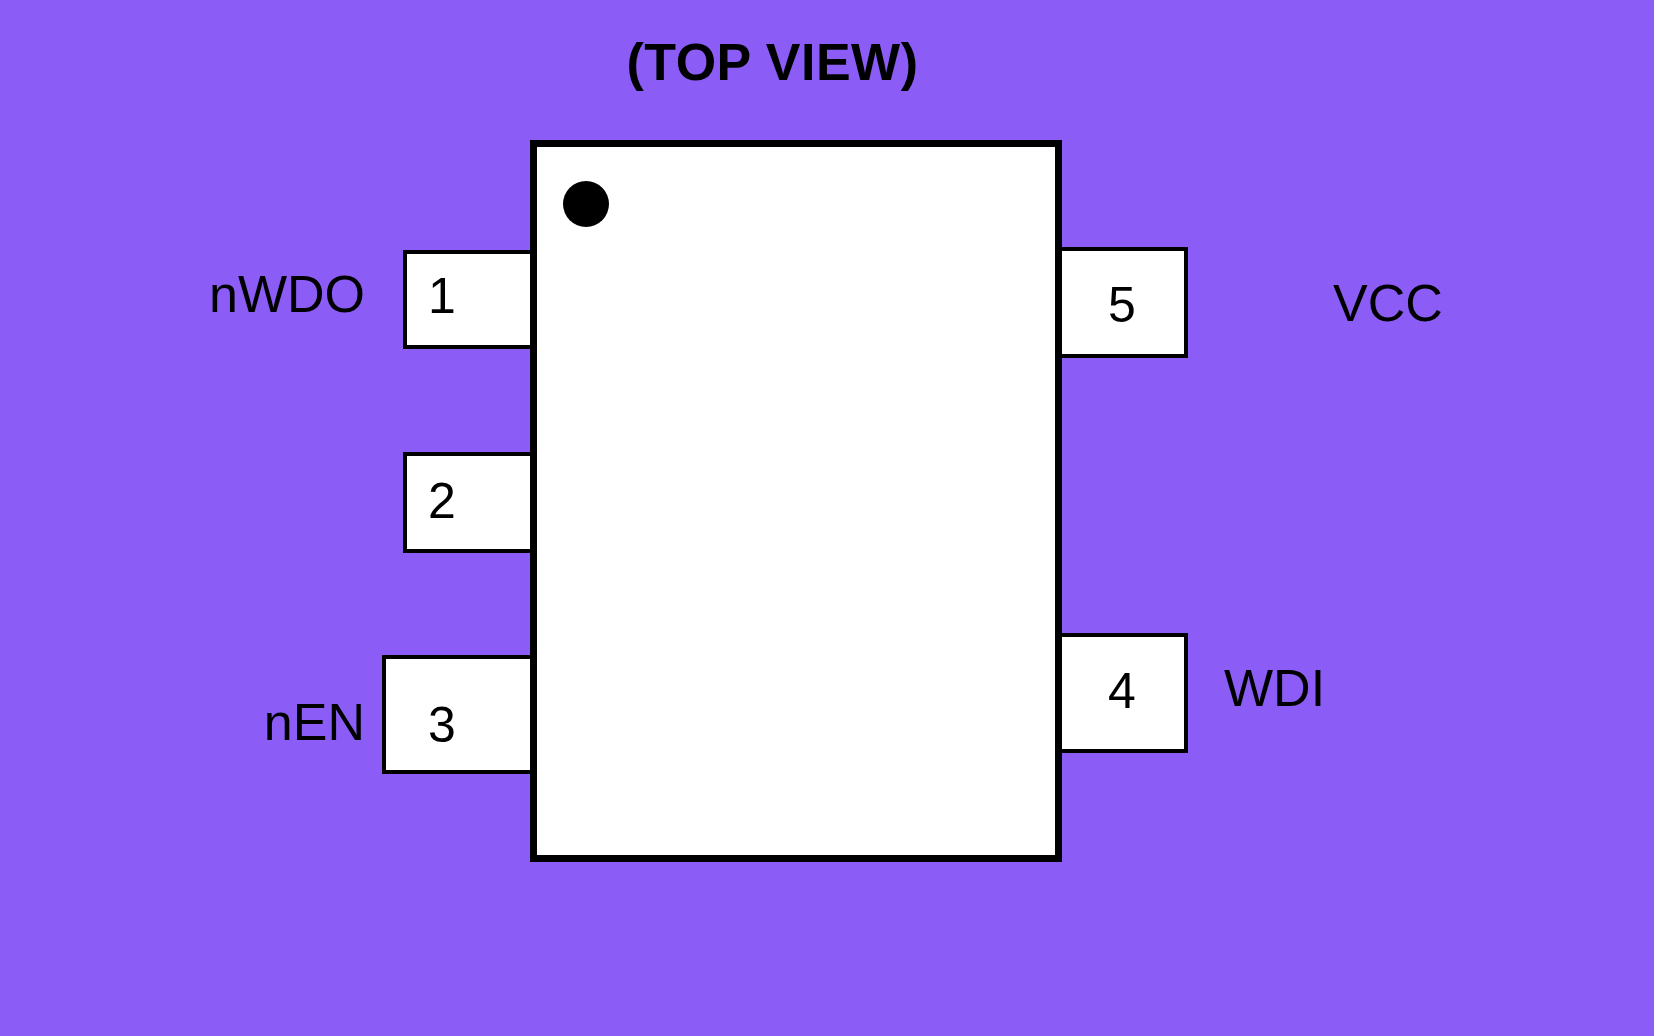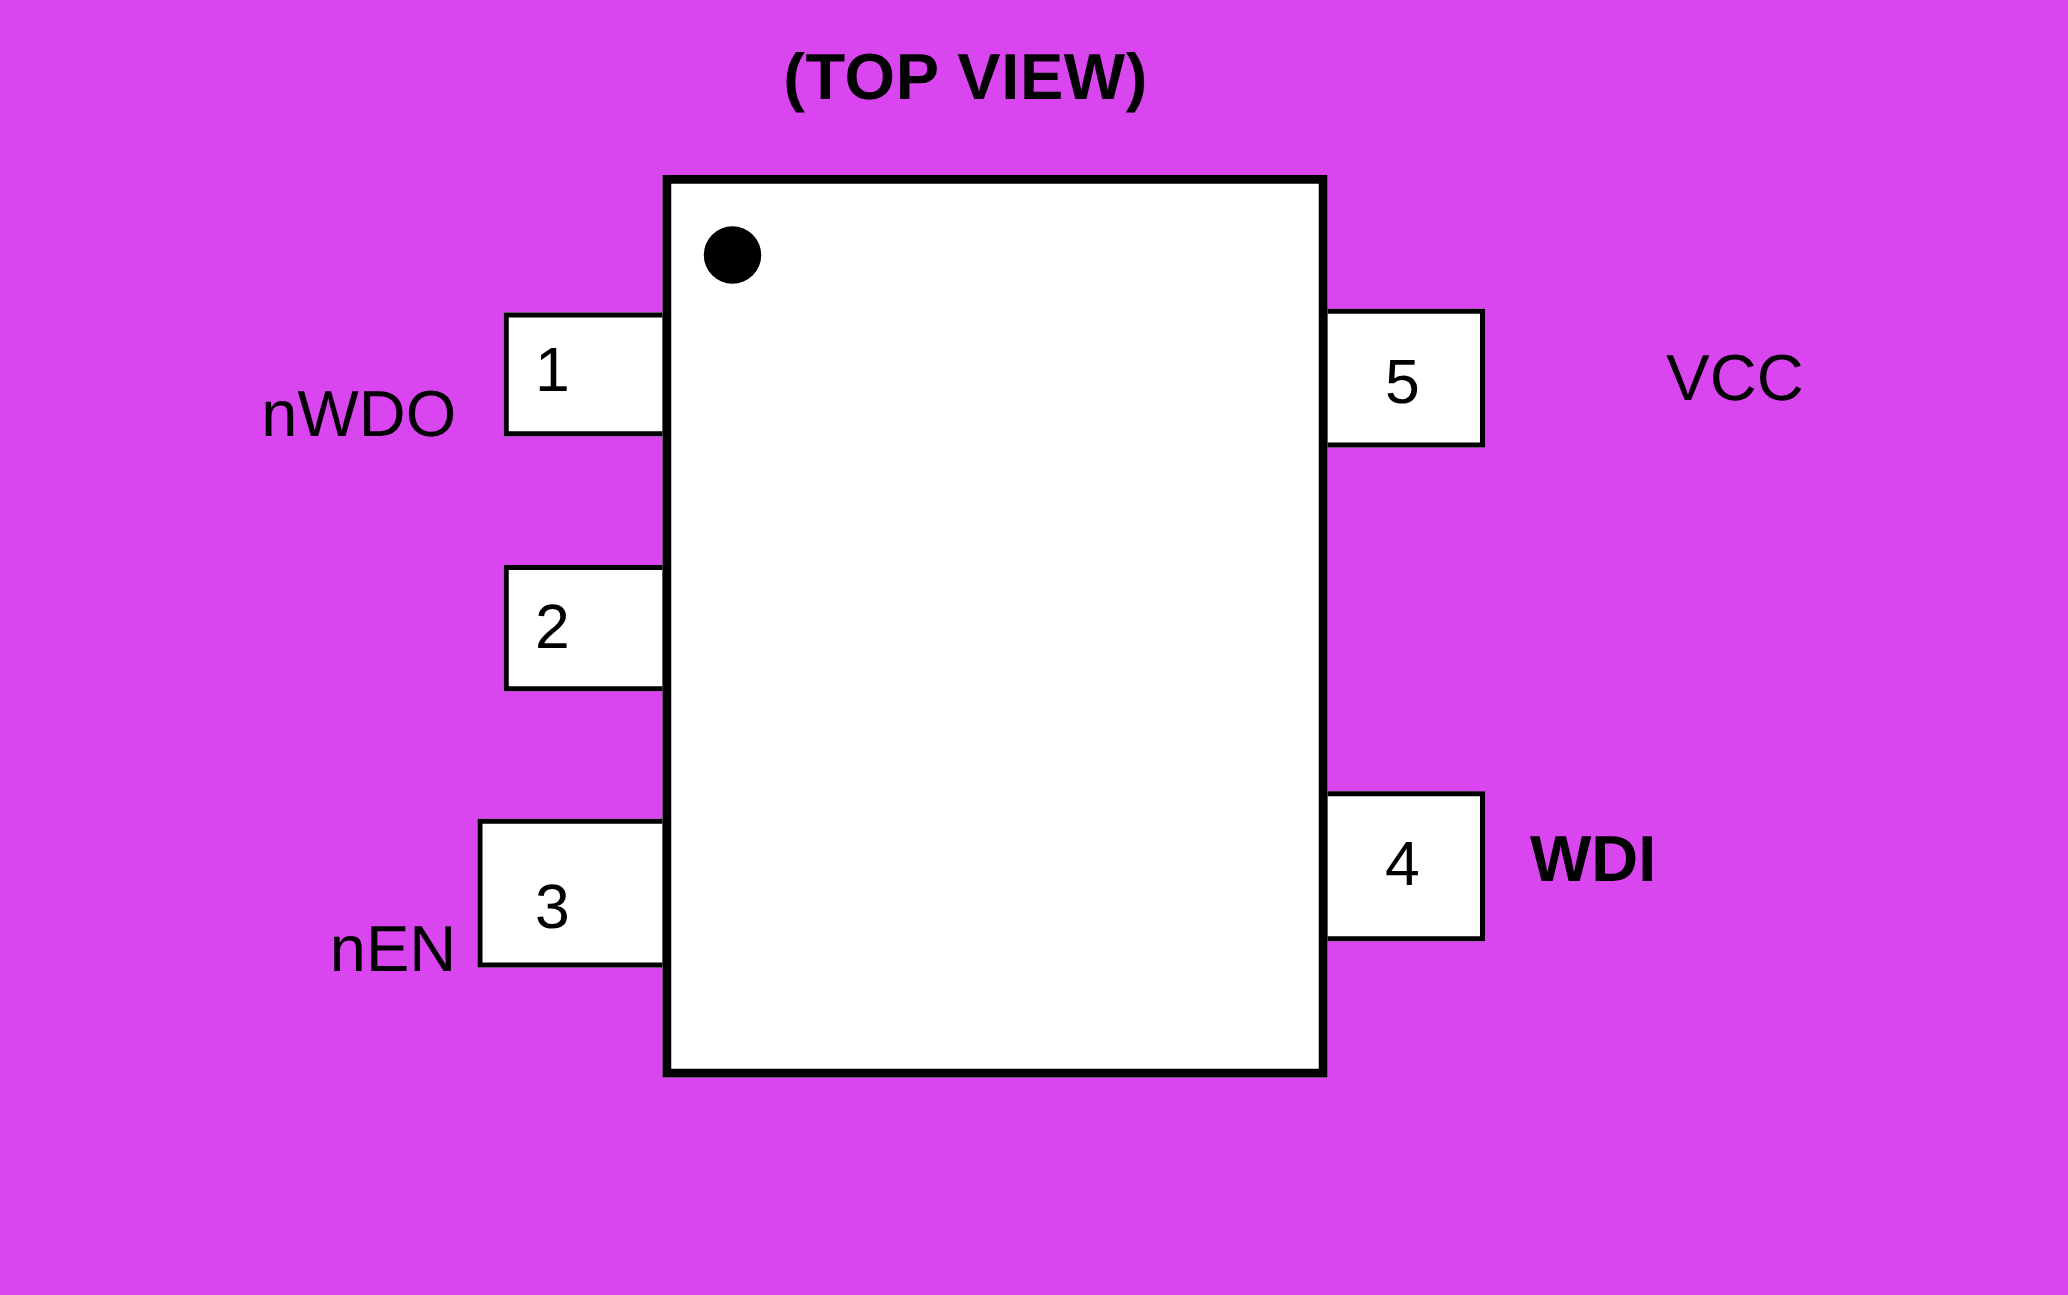--- a/index.html
+++ b/index.html
@@ -12,21 +12,21 @@
     height: 1036px;
     font-family: "Liberation Sans", sans-serif;
     color: #000000;
     overflow: hidden;
   }
 
   #diagram {
     position: relative;
     width: 1654px;
     height: 1036px;
-    background: #d946ef;
+    background: #8b5cf6;
   }
 
   
   .title-text {
     position: absolute;
     left: 0;
     top: 36px;
     width: 1545px;
     text-align: center;
     font-size: 52px;
@@ -92,21 +92,21 @@
 
   
   .pin-label {
     position: absolute;
     font-size: 52px;
     font-weight: normal;
     line-height: 1;
     white-space: nowrap;
     z-index: 2;
   }
-  .pin-label.left  { text-align: right; margin-top: 38px; }
+  .pin-label.left  { text-align: right; }
   .pin-label.right { text-align: left; }
 </style>
 </head>
 <body>
 
 <div id="diagram">
 
   <div class="title-text">(TOP VIEW)</div>
 
   <div class="lead" style="left:403px; top:250px; width:131px; height:99px;"></div>
@@ -122,16 +122,16 @@
   <div class="lead-num" style="left:428px; top:271px;">1</div>
   <div class="lead-num" style="left:428px; top:476px;">2</div>
   <div class="lead-num" style="left:428px; top:700px;">3</div>
   <div class="lead-num" style="left:1108px; top:280px;">5</div>
   <div class="lead-num" style="left:1108px; top:666px;">4</div>
 
   <div class="pin-label left" style="left:10px; top:268px; width:355px;">nWDO</div>
   <div class="pin-label left" style="left:10px; top:696px; width:355px;">nEN</div>
 
   <div class="pin-label right" style="left:1188px; top:277px; width:400px;text-align:center;">VCC</div>
-  <div class="pin-label right" style="left:1224px; top:662px; width:400px;font-weight:bold;">WDI</div>
+  <div class="pin-label right" style="left:1224px; top:662px; width:400px;">WDI</div>
 
 
 </div>
 
 </body></html>

